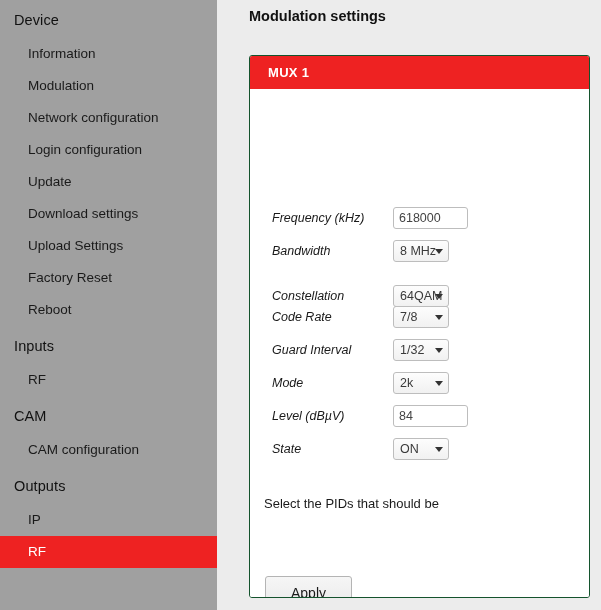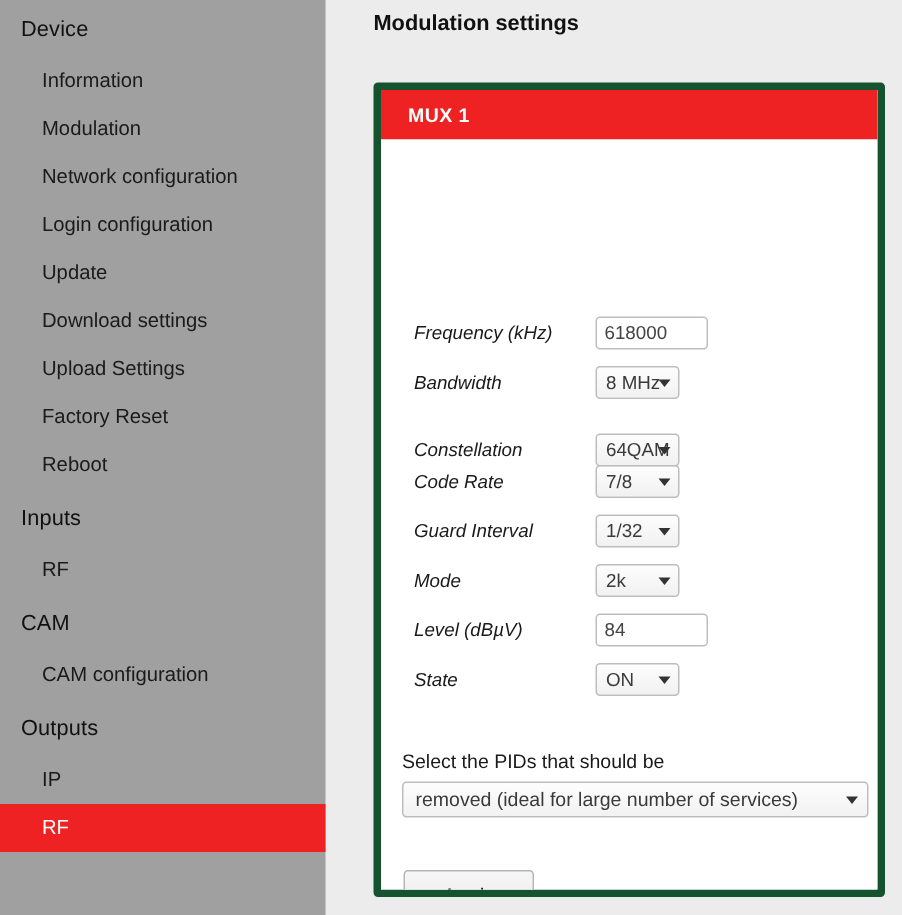--- a/index.html
+++ b/index.html
@@ -66,21 +66,21 @@
   }
 
   
   #panel {
     position: absolute;
     left: 32px;
     top: 55px;
     width: 341px;
     height: 543px;
     background: #ffffff;
-    border: 5px solid #14532d;
+    border: 1px solid #14532d;
     border-radius: 3px;
     box-sizing: border-box;
     overflow: hidden;
   }
   #panel-header {
     height: 33px;
     background: #ee2222;
     color: #ffffff;
     font-size: 13px;
     font-weight: bold;
@@ -297,22 +297,18 @@
           </div>
           <div class="form-row" style="top: 349px;">
             <div class="f-label">State</div>
             <div class="f-control">
               <div class="sel"><span class="sel-val">ON</span><span class="sel-arrow"></span></div>
             </div>
           </div>
         </div>
 
       <div id="pid-label">Select the PIDs that should be</div>
-      <div id="pid-select">
-        <span>removed (ideal for large number of services)</span>
-        <span class="sel-arrow"></span>
-      </div>
 
       <button id="apply-button">Apply</button>
 
     </div>
   </div>
 </div>
 
 </body></html>

